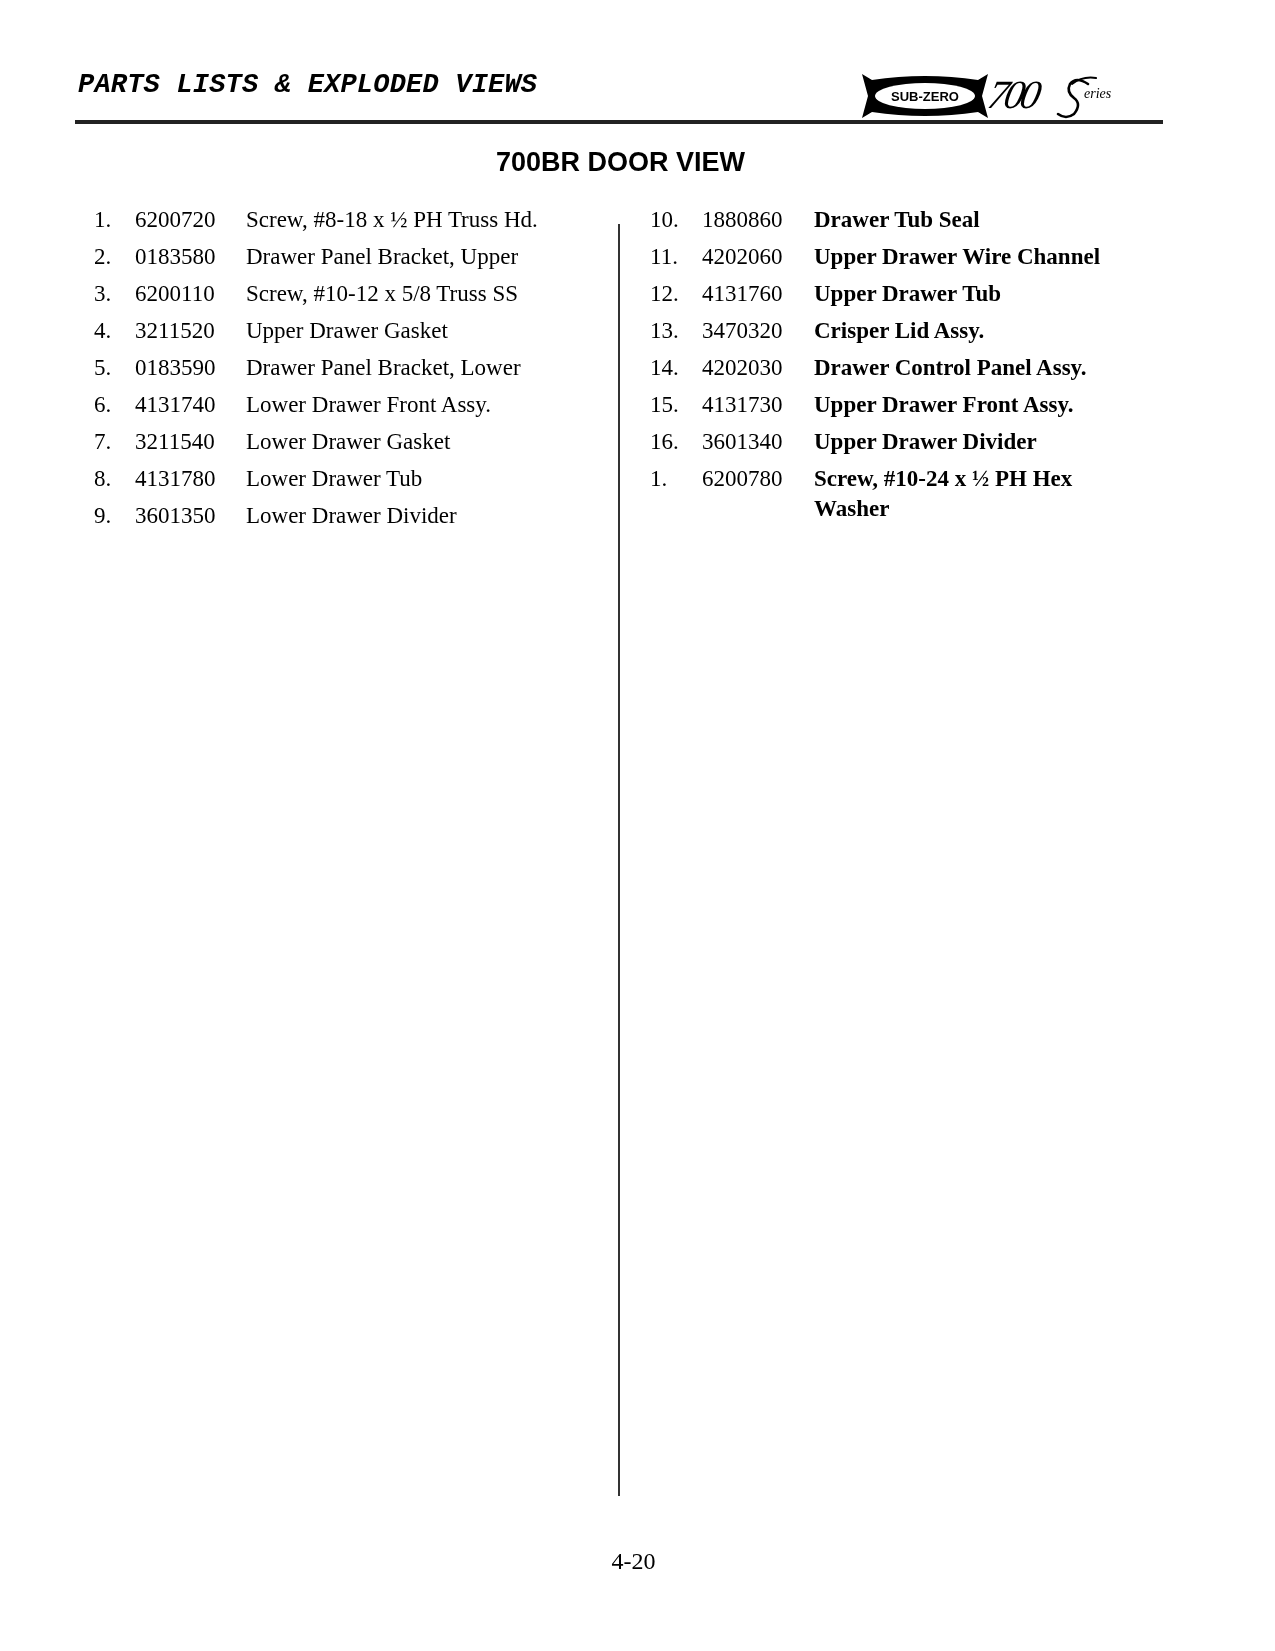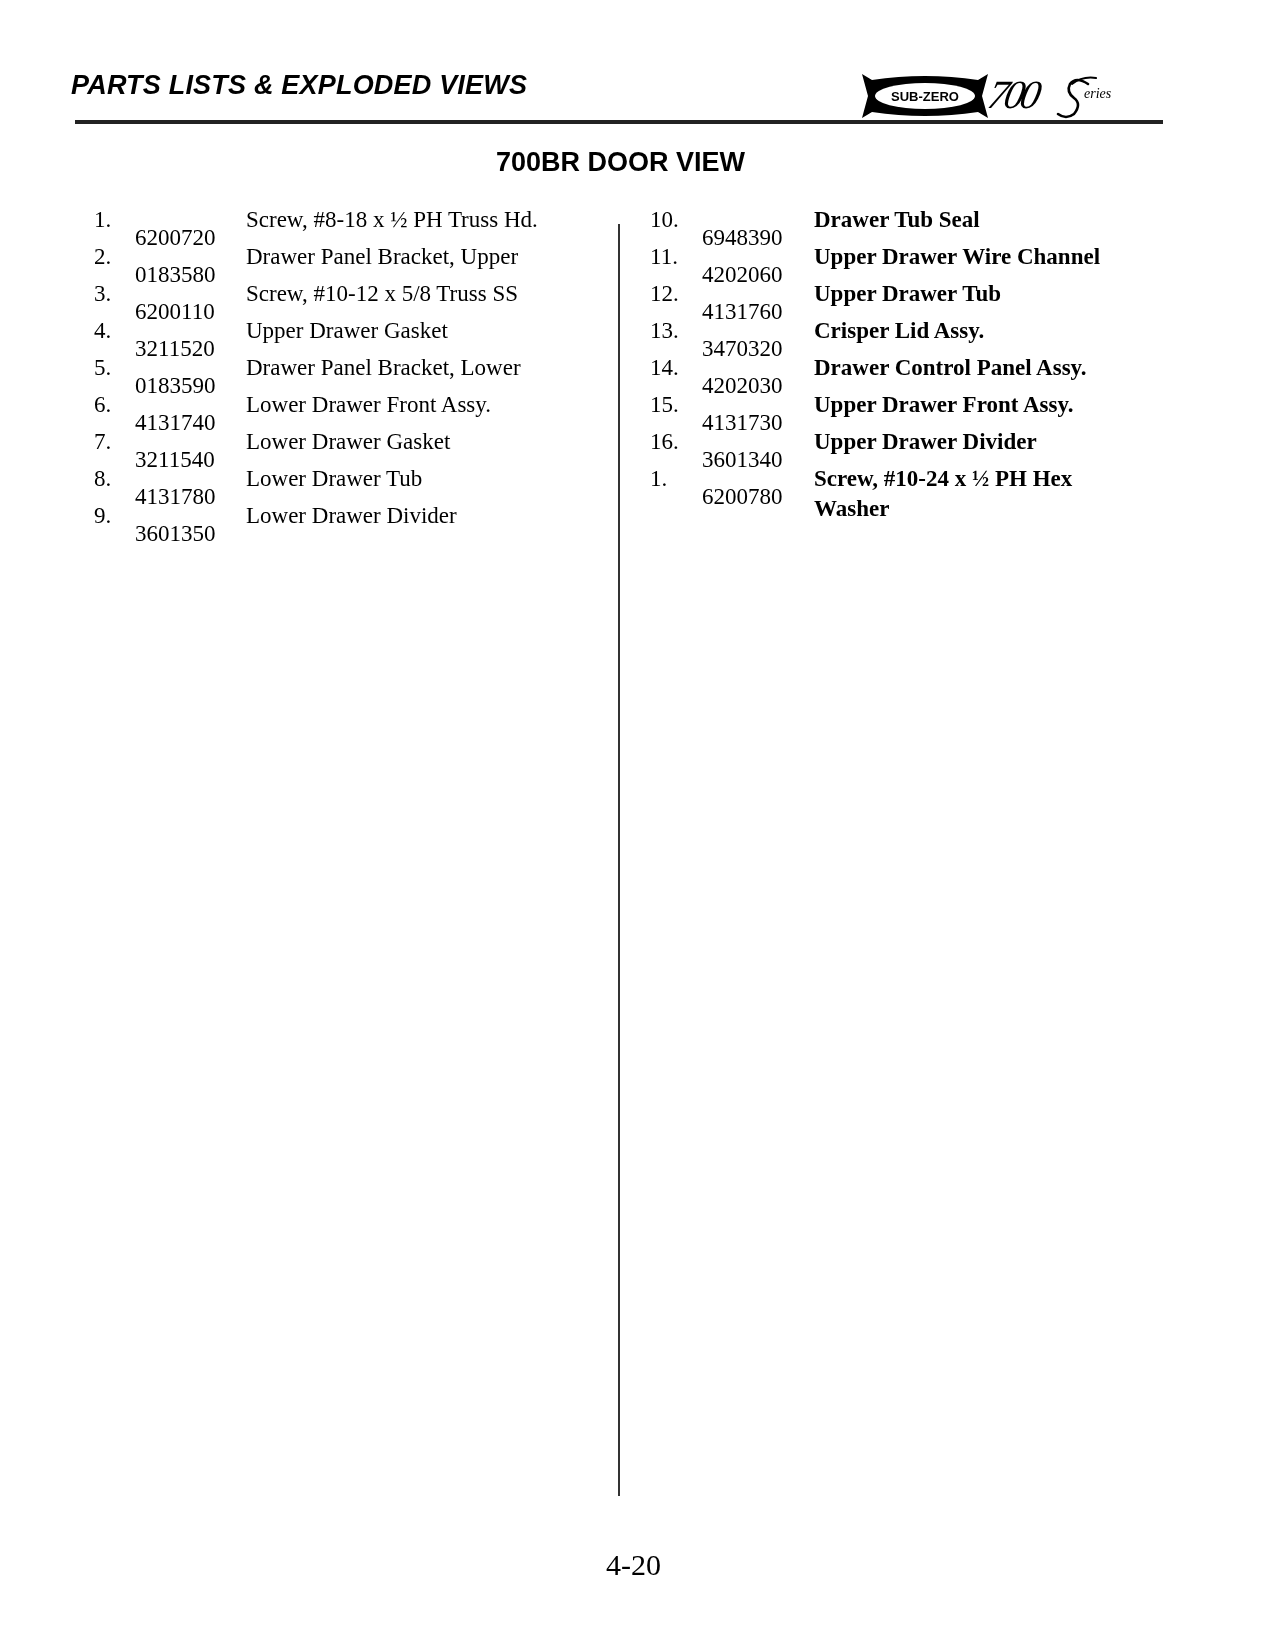--- a/index.html
+++ b/index.html
@@ -2,22 +2,22 @@
 <html><head>
   <meta charset="utf-8">
   <style>
     html, body { margin: 0; padding: 0; background: #ffffff; }
     body {
       width: 1275px; height: 1651px; position: relative; overflow: hidden;
       color: #000000;
       font-family: "Liberation Serif", serif;
     }
     .header-title {
-      position: absolute; left: 71px; top: 70px;
-      font-family: Liberation Sans, sans-serif;
+      position: absolute; left: 78px; top: 70px;
+      font-family: Liberation Mono, monospace;
       font-weight: bold; font-style: italic;
       font-size: 27px; letter-spacing: 0.2px;
       white-space: nowrap;
     }
     .header-rule {
       position: absolute; left: 75px; top: 120px;
       width: 1088px; height: 4px; background: #222222;
     }
     .logo {
       position: absolute; left: 860px; top: 70px; width: 270px; height: 52px;
@@ -37,31 +37,31 @@
     }
     .parts-col { position: absolute; top: 205px; }
     .parts-col.left { left: 90px; }
     .parts-col.right { left: 646px; }
     .part-row {
       position: relative; height: 37px;
       font-size: 23px; line-height: 30px; white-space: nowrap;
     }
     .part-row.tall { height: 66px; }
     .part-num { position: absolute; left: 0; top: 0; }
-    .part-code { position: absolute; top: 0; margin-top: 18px; }
+    .part-code { position: absolute; top: 0; }
     .part-desc { position: absolute; top: 0; white-space: normal; }
     .left .part-num { left: 4px; }
     .left .part-code { left: 45px; }
     .left .part-desc { left: 156px; width: 400px; }
     .right .part-num { left: 4px; }
     .right .part-code { left: 56px; }
     .right .part-desc { left: 168px; width: 300px; font-weight: bold; }
     .page-number {
       position: absolute; left: 0; width: 1275px; top: 1548px;
-      text-align: center; font-size: 30px;
+      text-align: center; font-size: 24px;
     }
     .page-number span { position: relative; left: -4px; }
   </style>
 </head>
 <body>
 
 <div class="header-title">PARTS LISTS &amp; EXPLODED VIEWS</div>
 
 <div class="logo">
   <svg width="270" height="52" viewBox="0 0 270 52">
@@ -130,21 +130,21 @@
     <span class="part-code">3601350</span>
     <span class="part-desc">Lower Drawer Divider</span>
   </div>
 </div>
 
 <div class="col-divider"></div>
 
 <div class="parts-col right">
   <div class="part-row">
     <span class="part-num">10.</span>
-    <span class="part-code">6948390</span>
+    <span class="part-code">1880860</span>
     <span class="part-desc">Drawer Tub Seal</span>
   </div>
   <div class="part-row">
     <span class="part-num">11.</span>
     <span class="part-code">4202060</span>
     <span class="part-desc">Upper Drawer Wire Channel</span>
   </div>
   <div class="part-row">
     <span class="part-num">12.</span>
     <span class="part-code">4131760</span>

